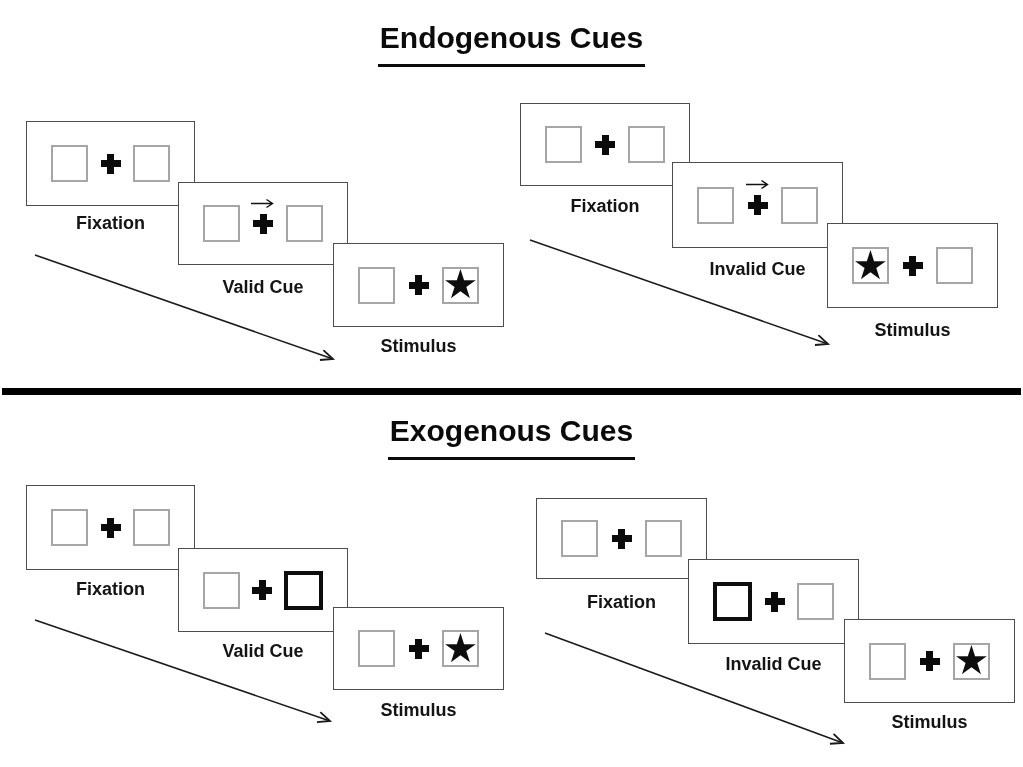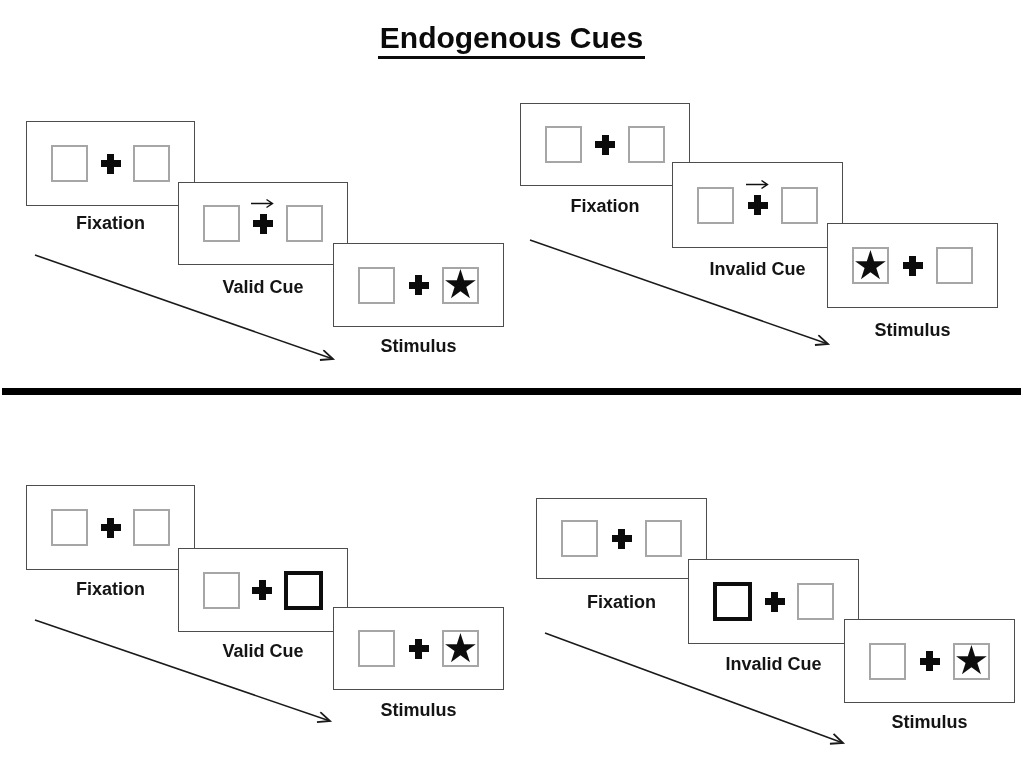--- a/index.html
+++ b/index.html
@@ -8,21 +8,21 @@
     width:1023px;height:767px;
     background:#fff;
     font-family:"Liberation Sans", sans-serif;
     overflow:hidden;
   }
   .section-title{
     position:absolute;left:0;width:1023px;text-align:center;
     font-size:30px;font-weight:bold;color:#0b0b0b;line-height:1.1;
   }
   .section-title span{
-    display:inline-block;border-bottom:3px solid #0b0b0b;padding:0 2px 2px 2px;
+    display:inline-block;border-bottom:3px solid #0b0b0b;padding:0 2px 10px 2px;
   }
   .divider{
     position:absolute;left:2px;right:2px;height:7px;background:#000;
   }
   .frame{
     position:absolute;background:#fff;border:1px solid #4d4d4d;
     display:flex;align-items:center;justify-content:space-between;
     padding:0 24px;box-sizing:border-box;
   }
   .sq{
@@ -59,20 +59,23 @@
 </style>
 </head>
 <body>
 
 <div id="canvas">
 
   <div class="section-title" style="top:21px">
     <span>Endogenous Cues</span>
   </div>
   <div class="divider" style="top:388px"></div>
+  <div class="section-title" style="top:414px">
+    <span>Exogenous Cues</span>
+  </div>
 
   <svg class="timeline" style="left:30px;top:250px" width="312" height="118">
     <defs>
         <marker id="ah1" markerWidth="10" markerHeight="9" refX="8.5" refY="4" orient="auto">
       <path d="M0.5,0.5 L8.5,4 L0.5,7.5" fill="none" stroke="#1a1a1a" stroke-width="1.2"></path>
         </marker>
       </defs>
     <line x1="5" y1="5" x2="303" y2="109" stroke="#1a1a1a" stroke-width="1.5" marker-end="url(#ah1)"></line>
   </svg>
   <svg class="timeline" style="left:525px;top:235px" width="312" height="118">

